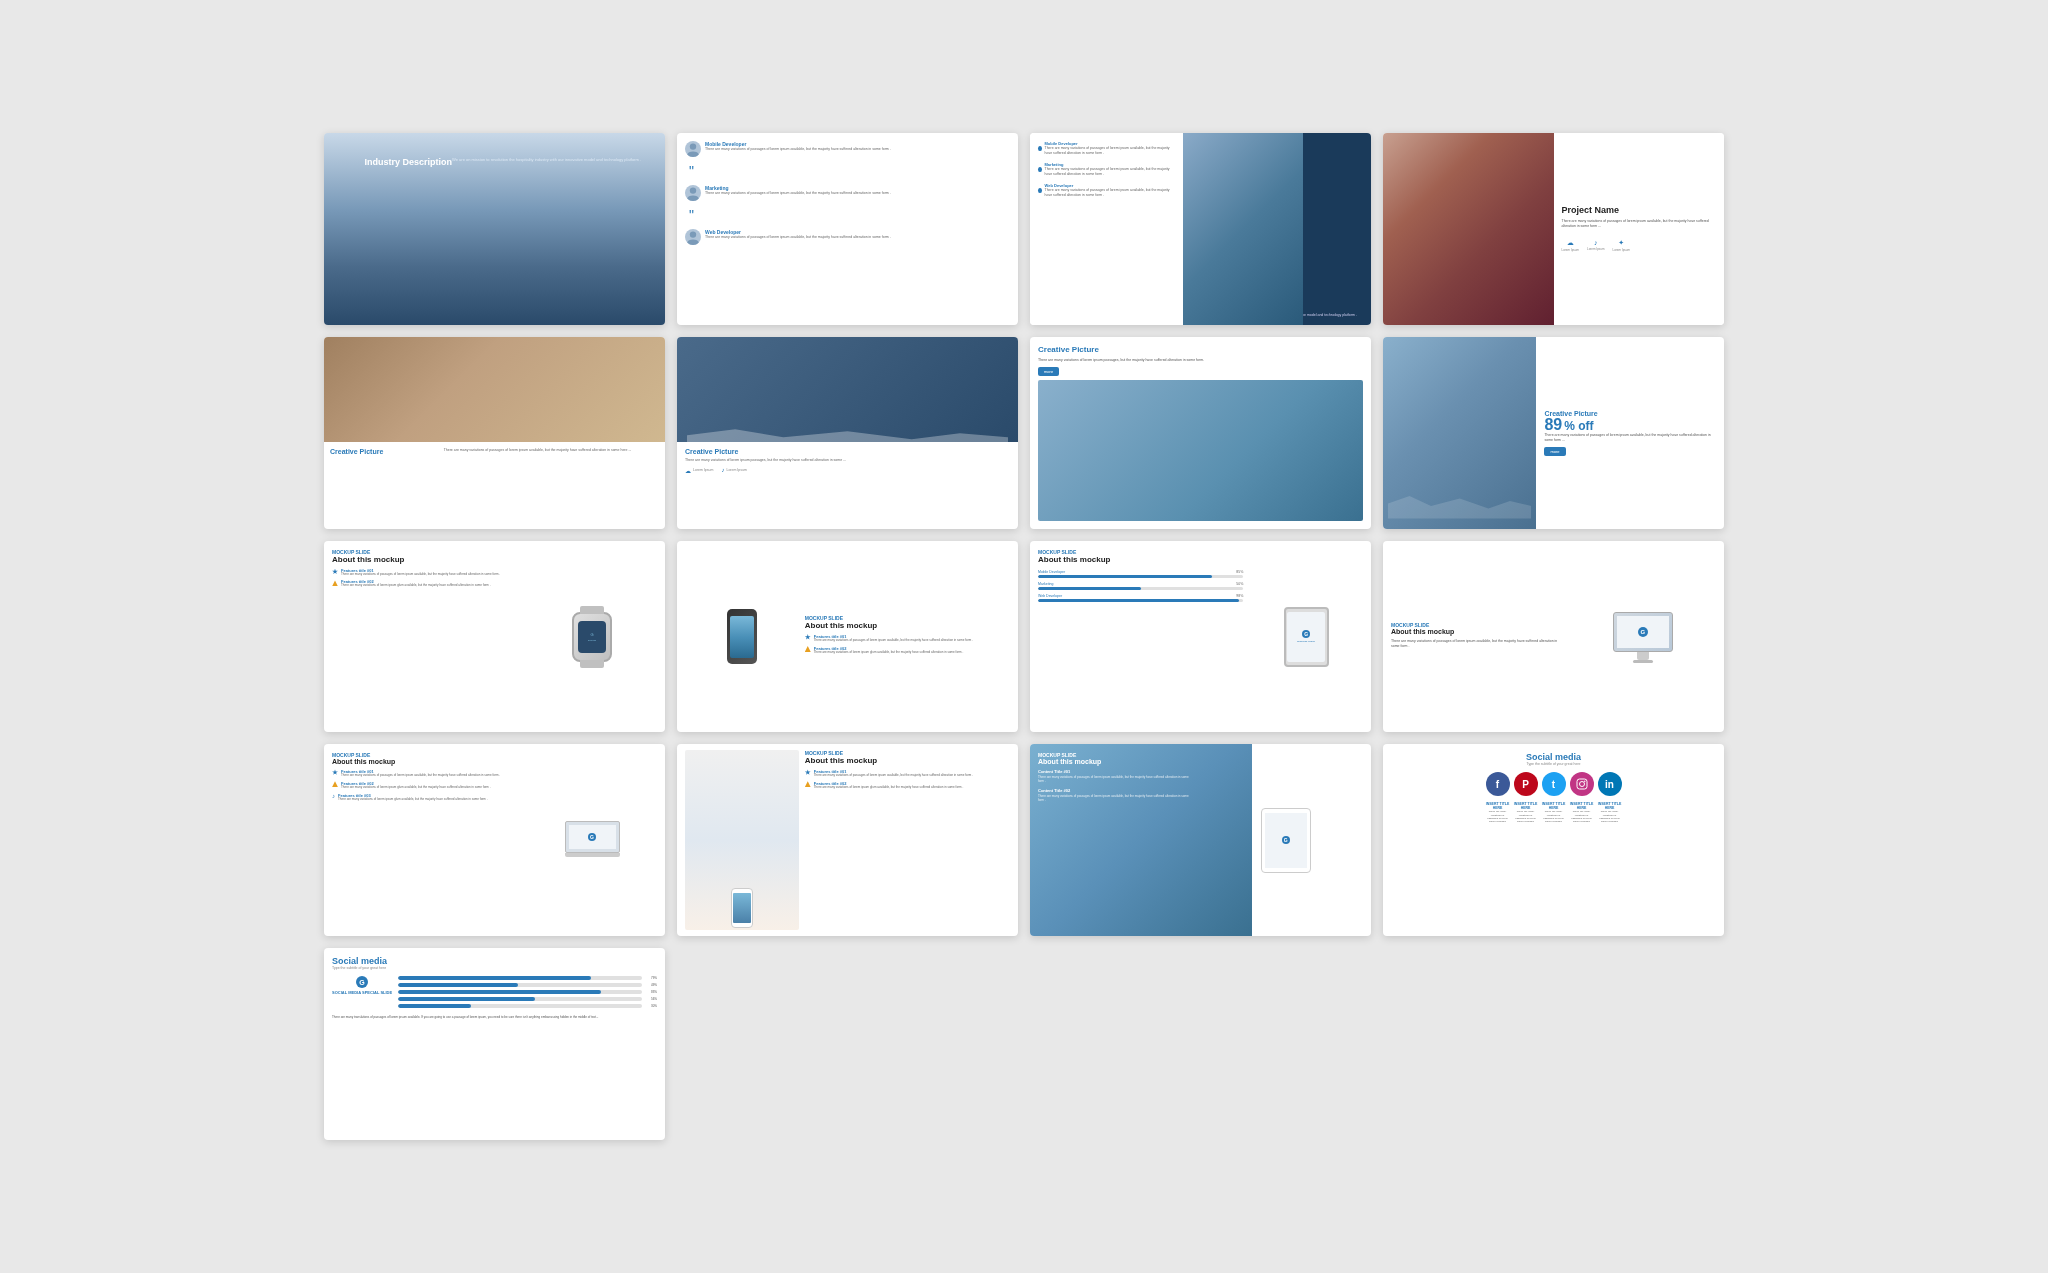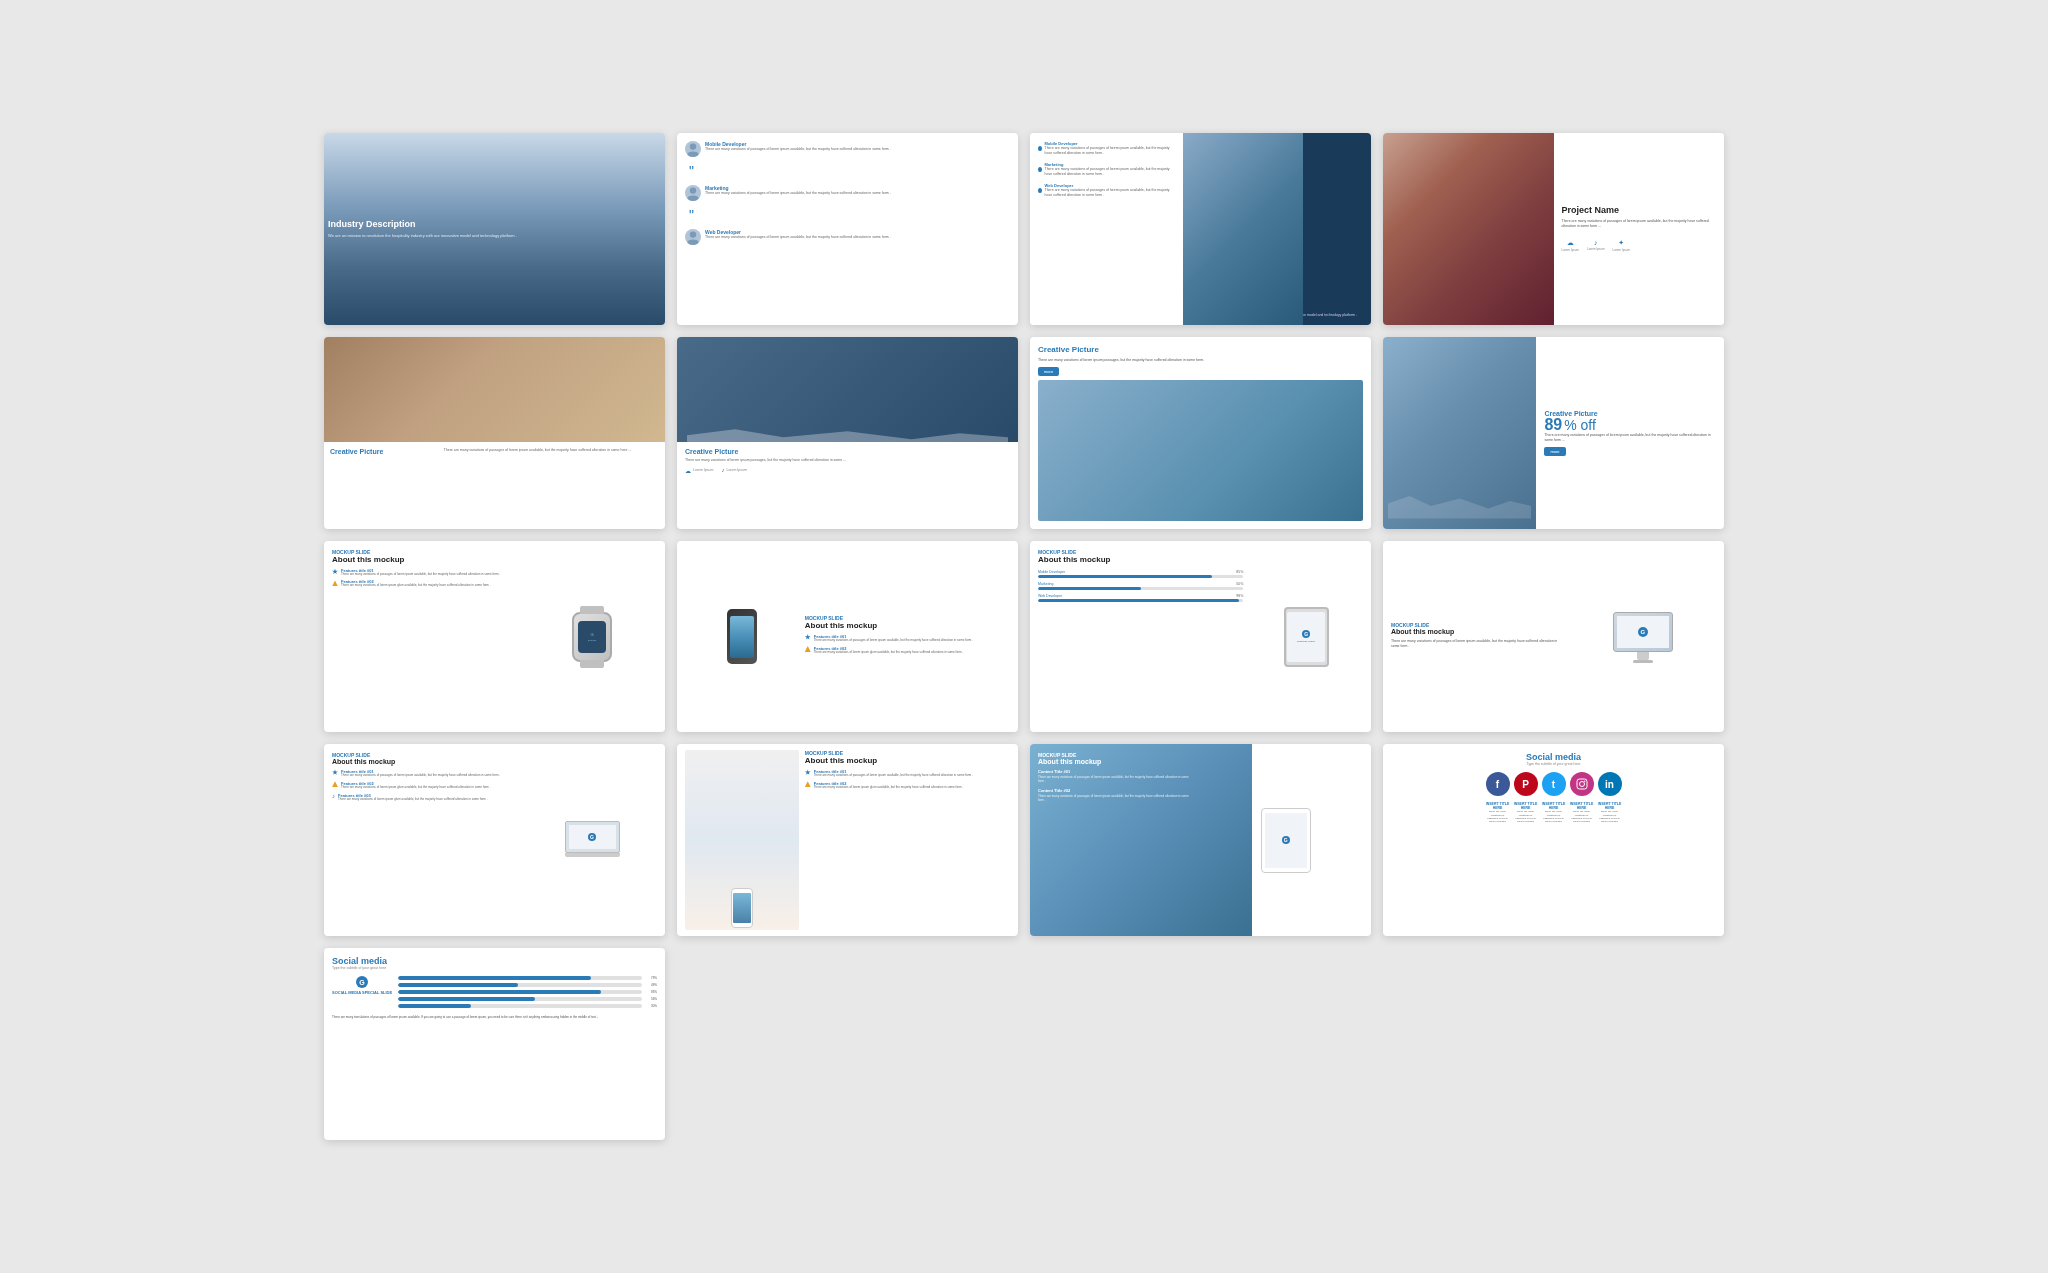--- a/index.html
+++ b/index.html
@@ -26,23 +26,23 @@
       box-shadow: 0 2px 8px rgba(0,0,0,0.15);
       overflow: hidden;
       aspect-ratio: 16/9;
       position: relative;
       font-size: 5px;
     }
 
     
     .slide-1 {
       display: flex;
-      flex-direction: column;
-      justify-content: center;
-      padding: 4px;
+      flex-direction: row;
+      justify-content: flex-end;
+      padding: 24px;
       background: linear-gradient(to bottom, #c8d8e8 0%, #7899b8 40%, #4a6a8a 70%, #2a4a6a 100%);
     }
     .slide-1 .title {
       color: #fff;
       font-size: 9px;
       font-weight: bold;
       line-height: 1.2;
       margin-bottom: 4px;
     }
     .slide-1 .desc {
@@ -352,22 +352,23 @@
       font-weight: bold;
       color: #2a7ab8;
     }
     .slide-8 .discount {
       font-size: 16px;
       font-weight: bold;
       color: #2a7ab8;
       line-height: 1;
     }
     .slide-8 .off {
-      font-size: 14px;
-      color: #2a7ab8;
+      font-size: 12px;
+      color: #2a7ab8;
+      font-weight: bold;
     }
     .slide-8 .desc {
       font-size: 3.5px;
       color: #555;
       line-height: 1.4;
       margin-bottom: 4px;
     }
     .slide-8 .more-btn {
       background: #2a7ab8;
       color: #fff;

